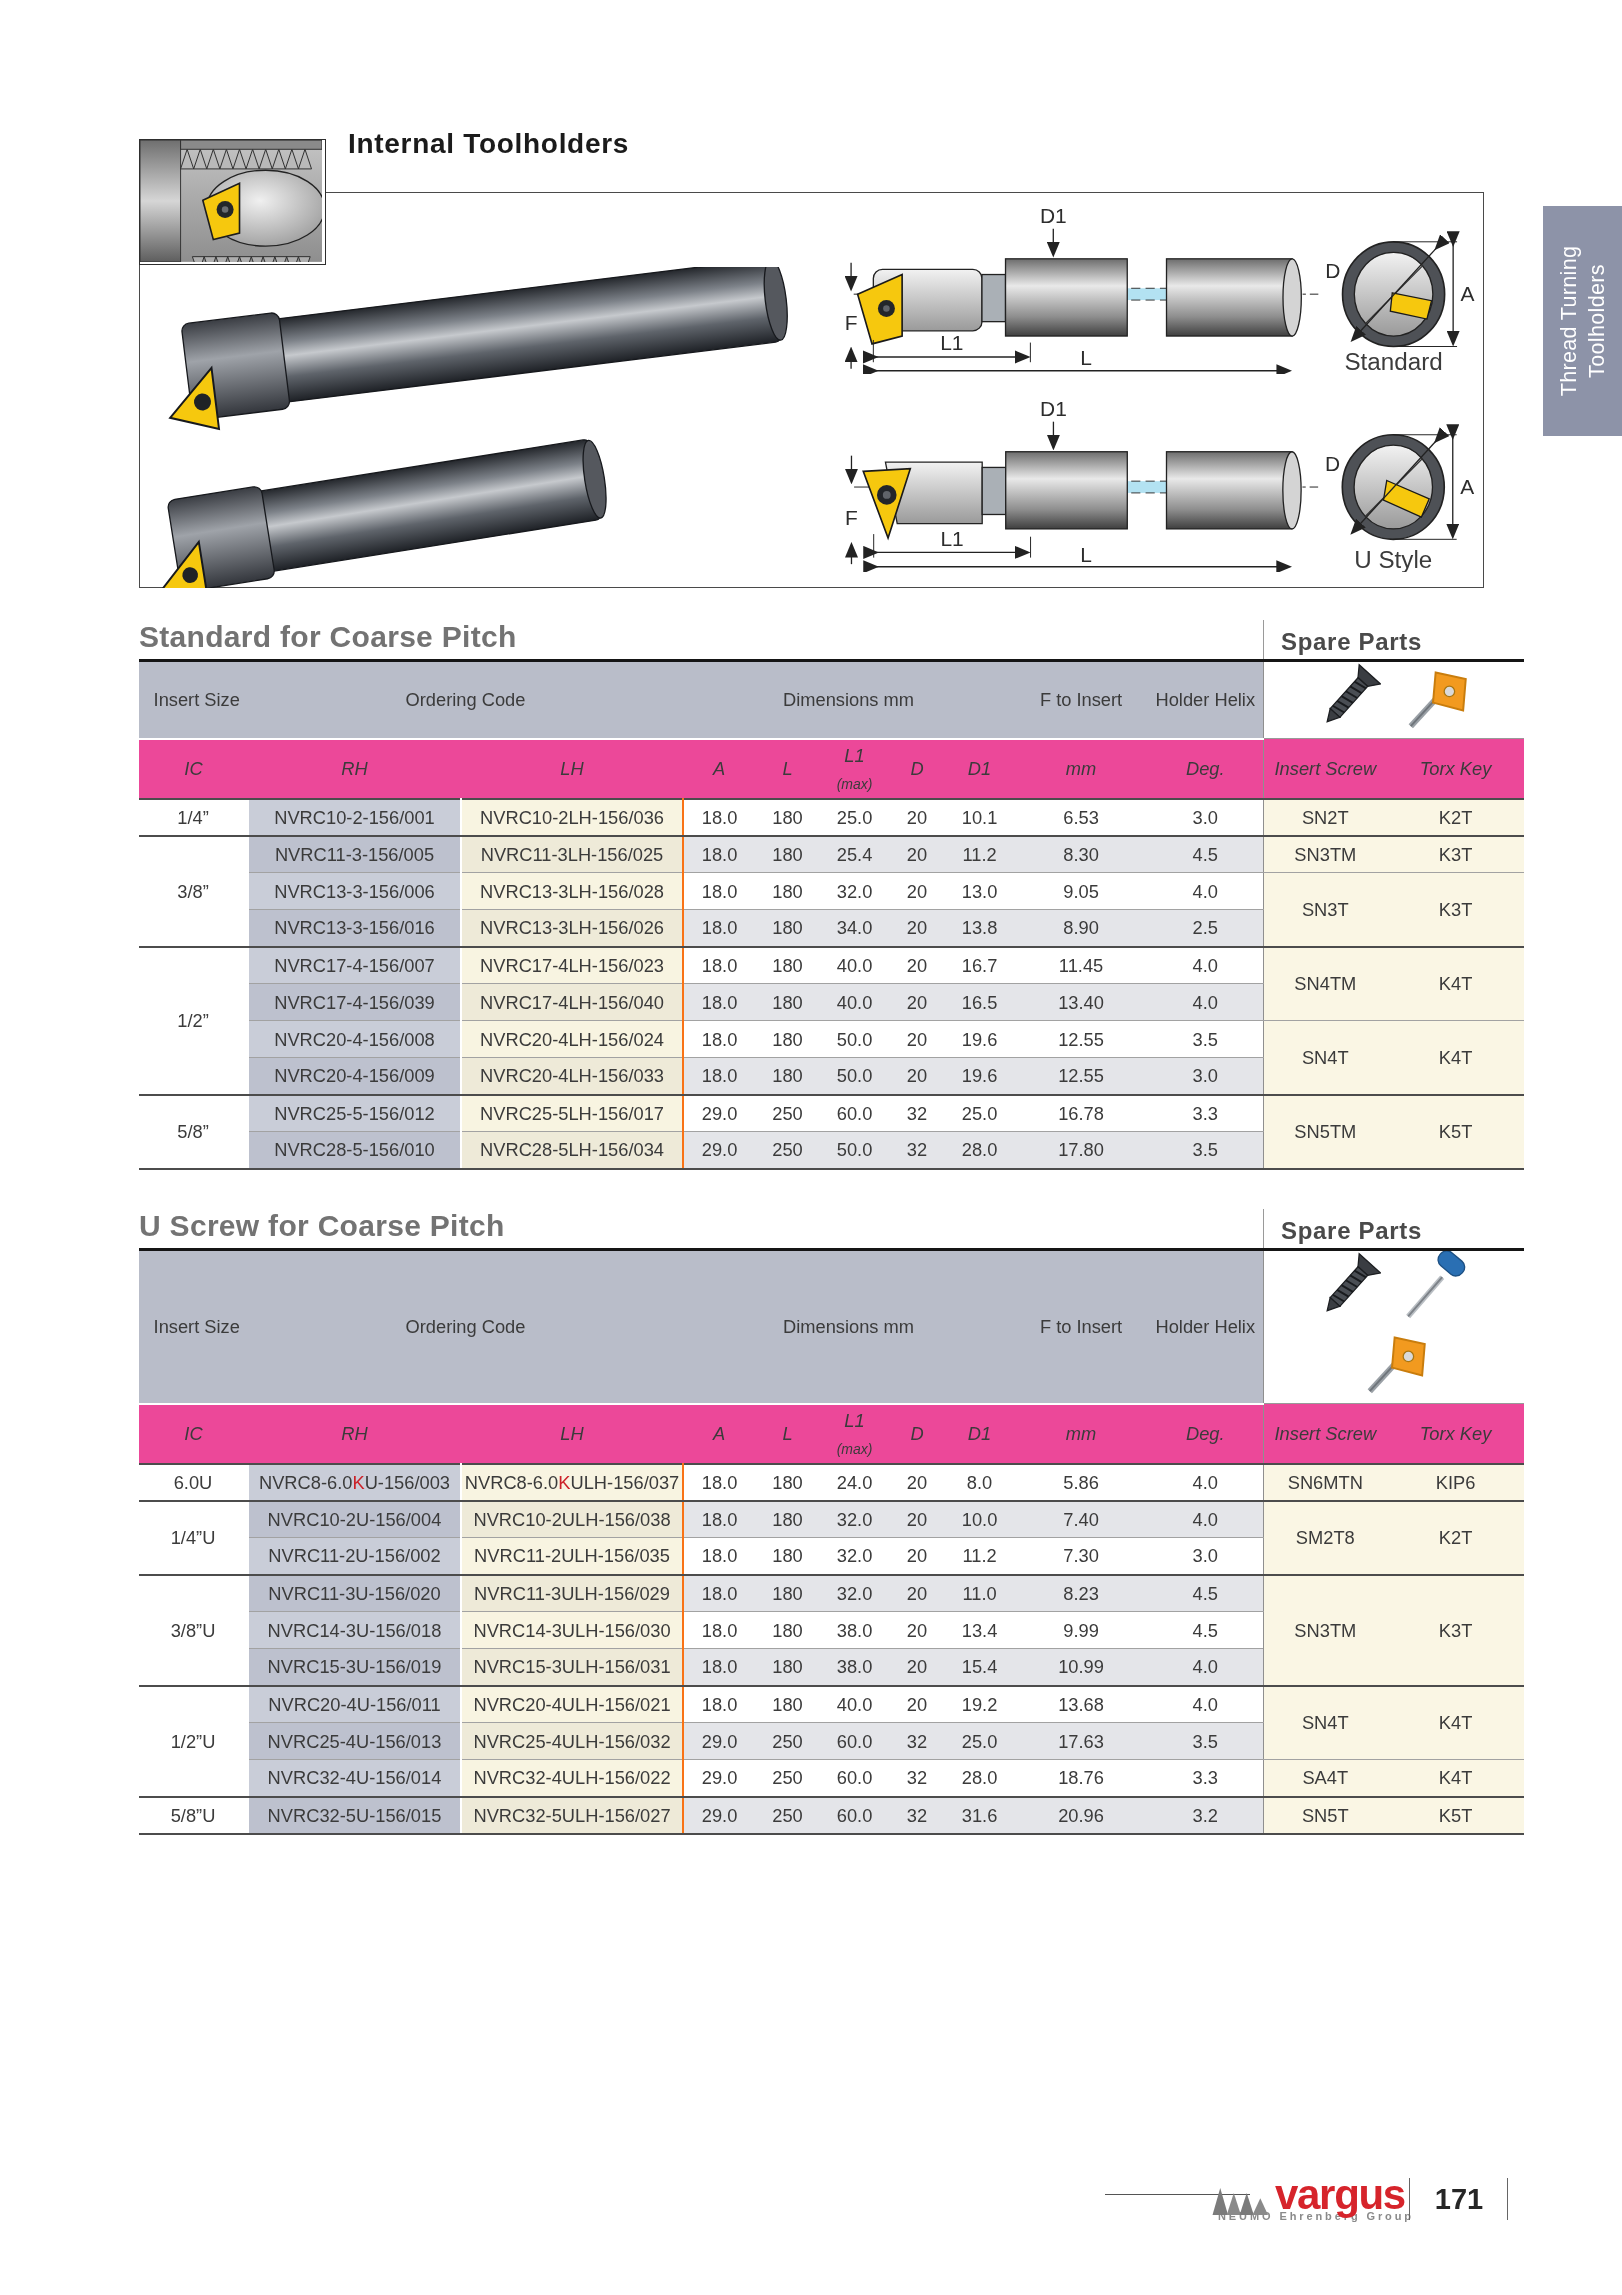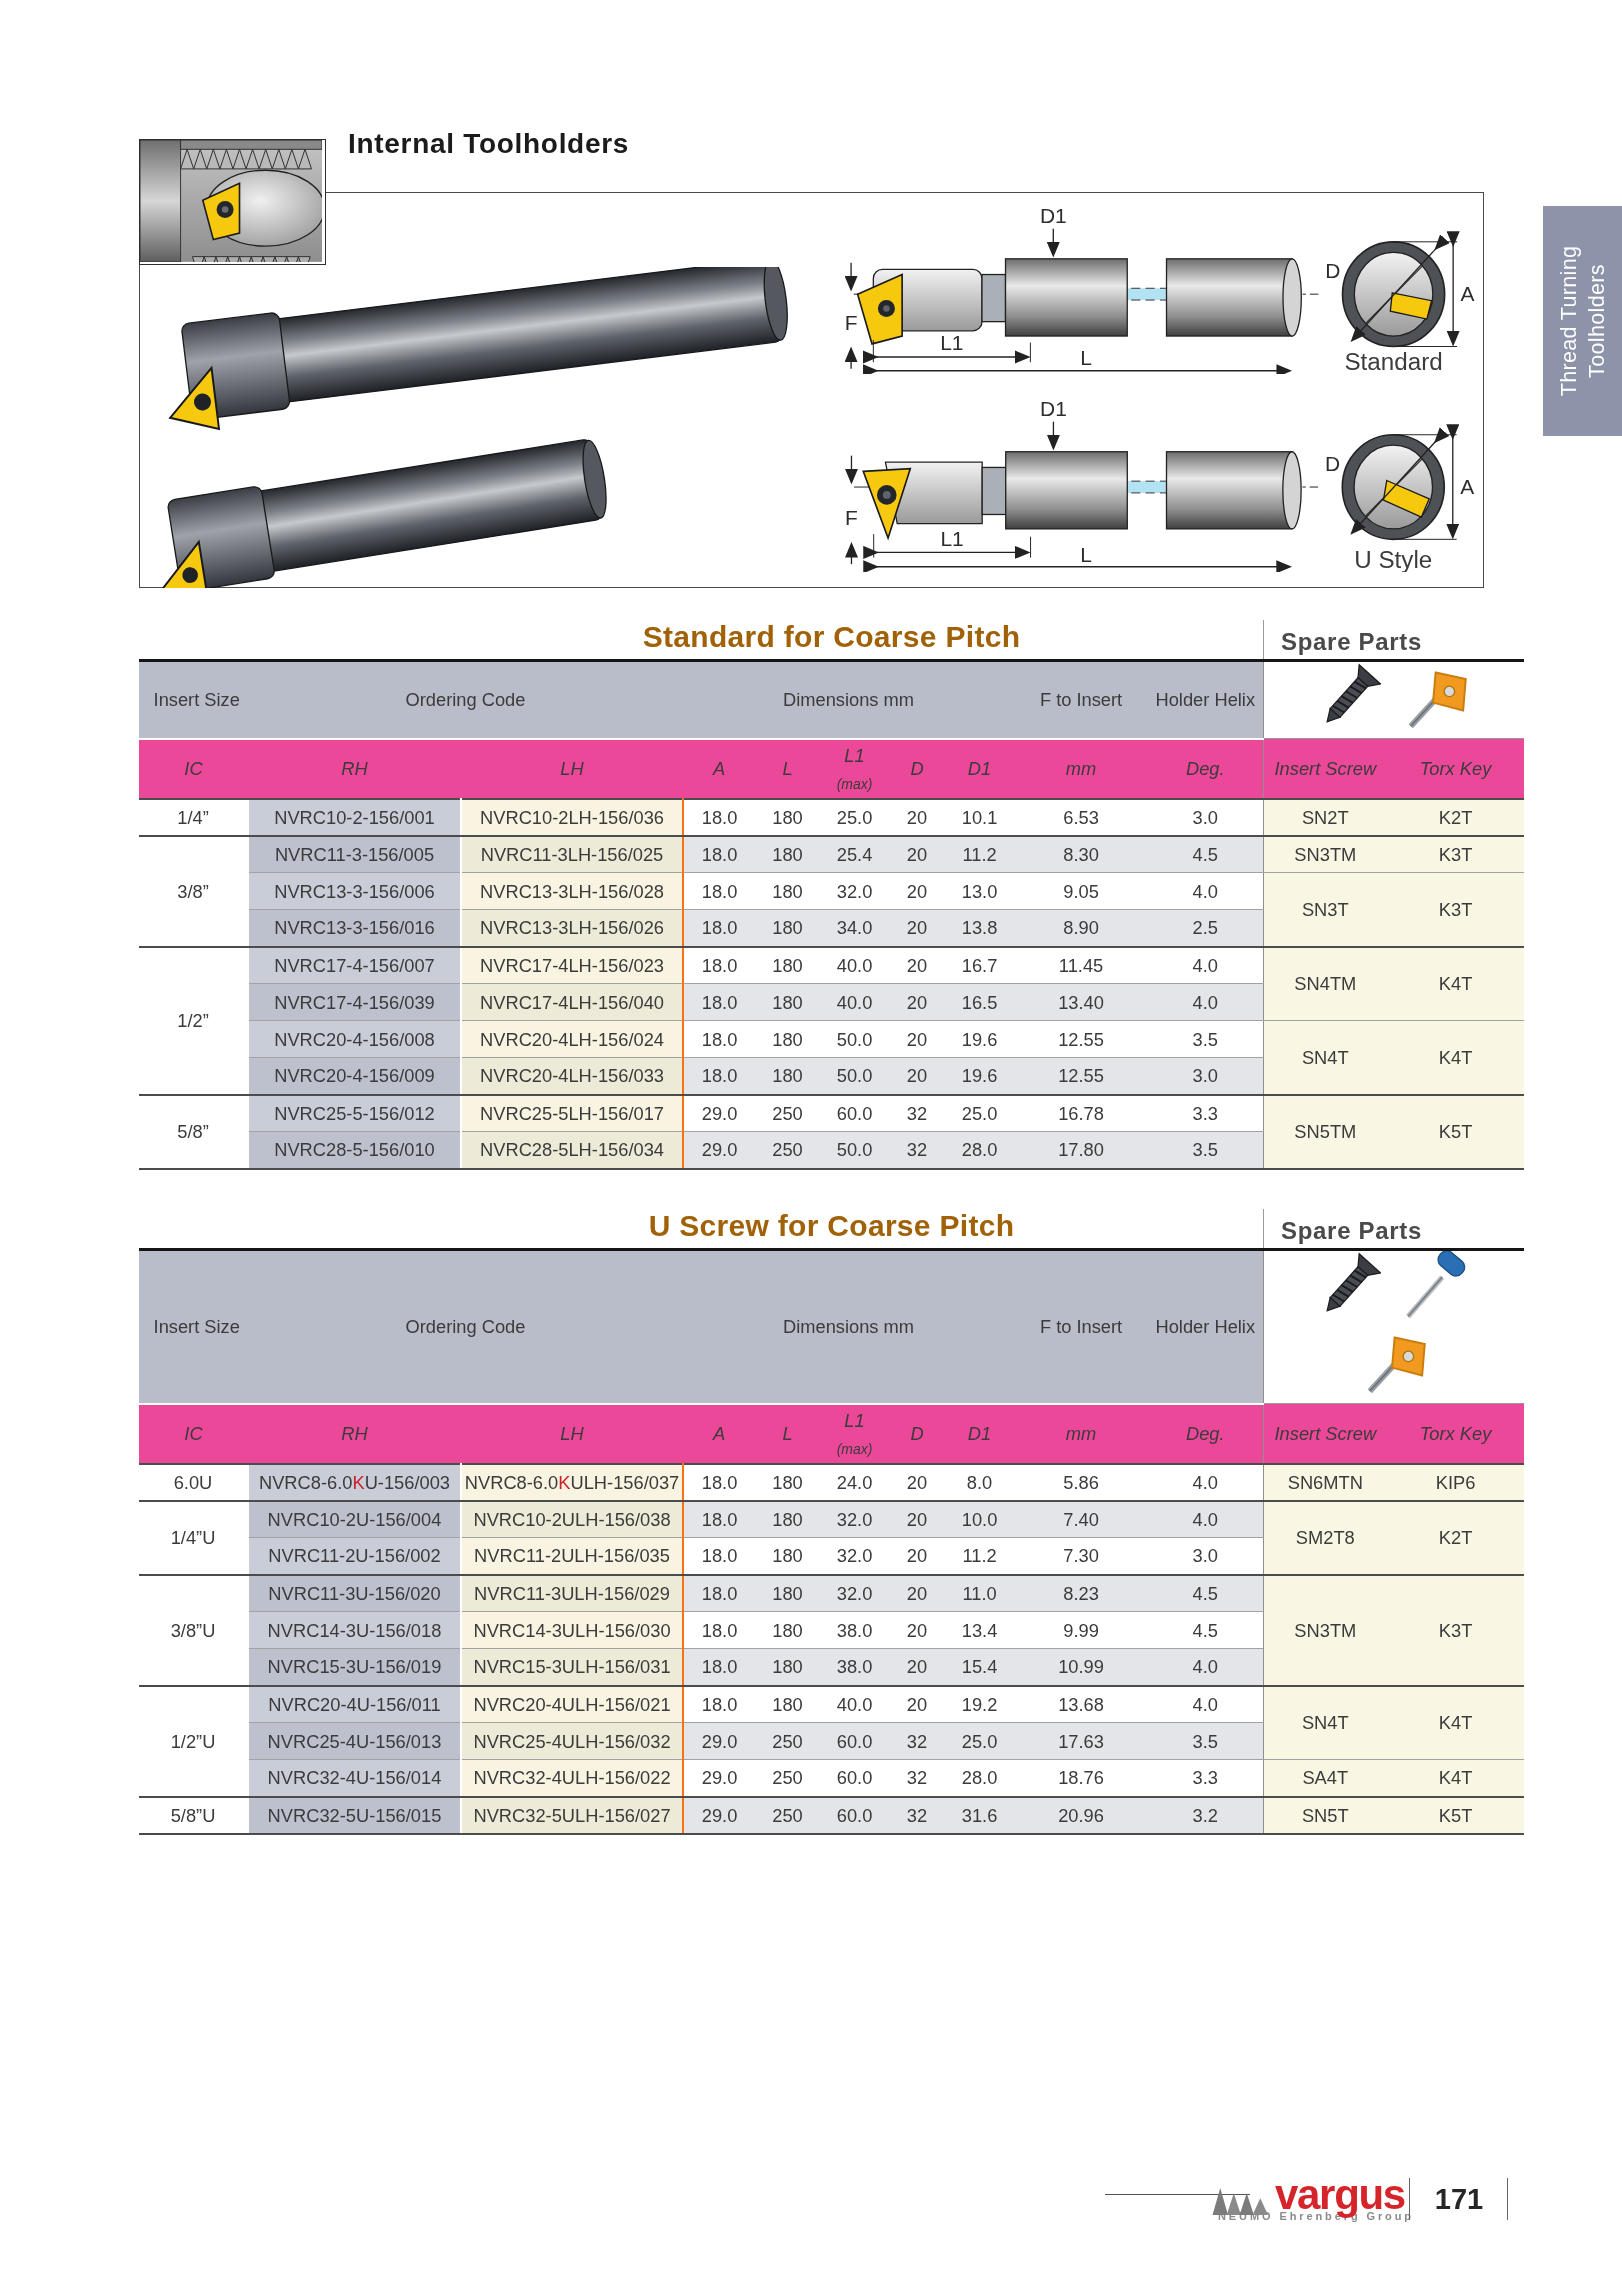--- a/index.html
+++ b/index.html
@@ -27,21 +27,21 @@
   .diagram.std{left:834px;top:196px;}
   .diagram.ust{left:834px;top:389px;}
   .dimtxt{font-family:"Liberation Sans",sans-serif;font-size:32px;fill:#2d2d2d;}
   .captxt{font-family:"Liberation Sans",sans-serif;font-size:37px;fill:#3c3c3c;}
 
   
   .table-block{position:absolute;left:139px;width:1385px;z-index:5;}
   .tb1{top:620px;}
   .tb2{top:1209px;}
   .title-row{position:relative;height:39px;}
-  .title-row h2{margin:0;font-size:30px;font-weight:bold;color:#a16207;letter-spacing:0.3px;text-align:center;}
+  .title-row h2{margin:0;font-size:30px;font-weight:bold;color:#737373;letter-spacing:0.3px;}
   .spare-label{position:absolute;left:1142px;top:7.9px;font-size:24px;color:#4a4a4a;font-weight:700;
                letter-spacing:0.7px;}
   .spare-vline{position:absolute;left:1124px;top:0;width:1.3px;height:39px;background:#9a9a9a;}
 
   table.cat{border-collapse:collapse;table-layout:fixed;width:1385px;border-top:3.9px solid #151515;}
   table.cat td{font-family:"Liberation Sans",sans-serif;font-size:18.3px;color:#3b3b3b;
                text-align:center;vertical-align:middle;padding:0;line-height:1.15;}
   td.hg{height:73px;background:#b9bdc9;font-size:20px;color:#3a3a3a;}
   td.hg.left{text-align:center;padding-left:6.5px;}
   td.hg.iconcell{background:#fff;border-left:1.3px solid #8f8f8f;}

